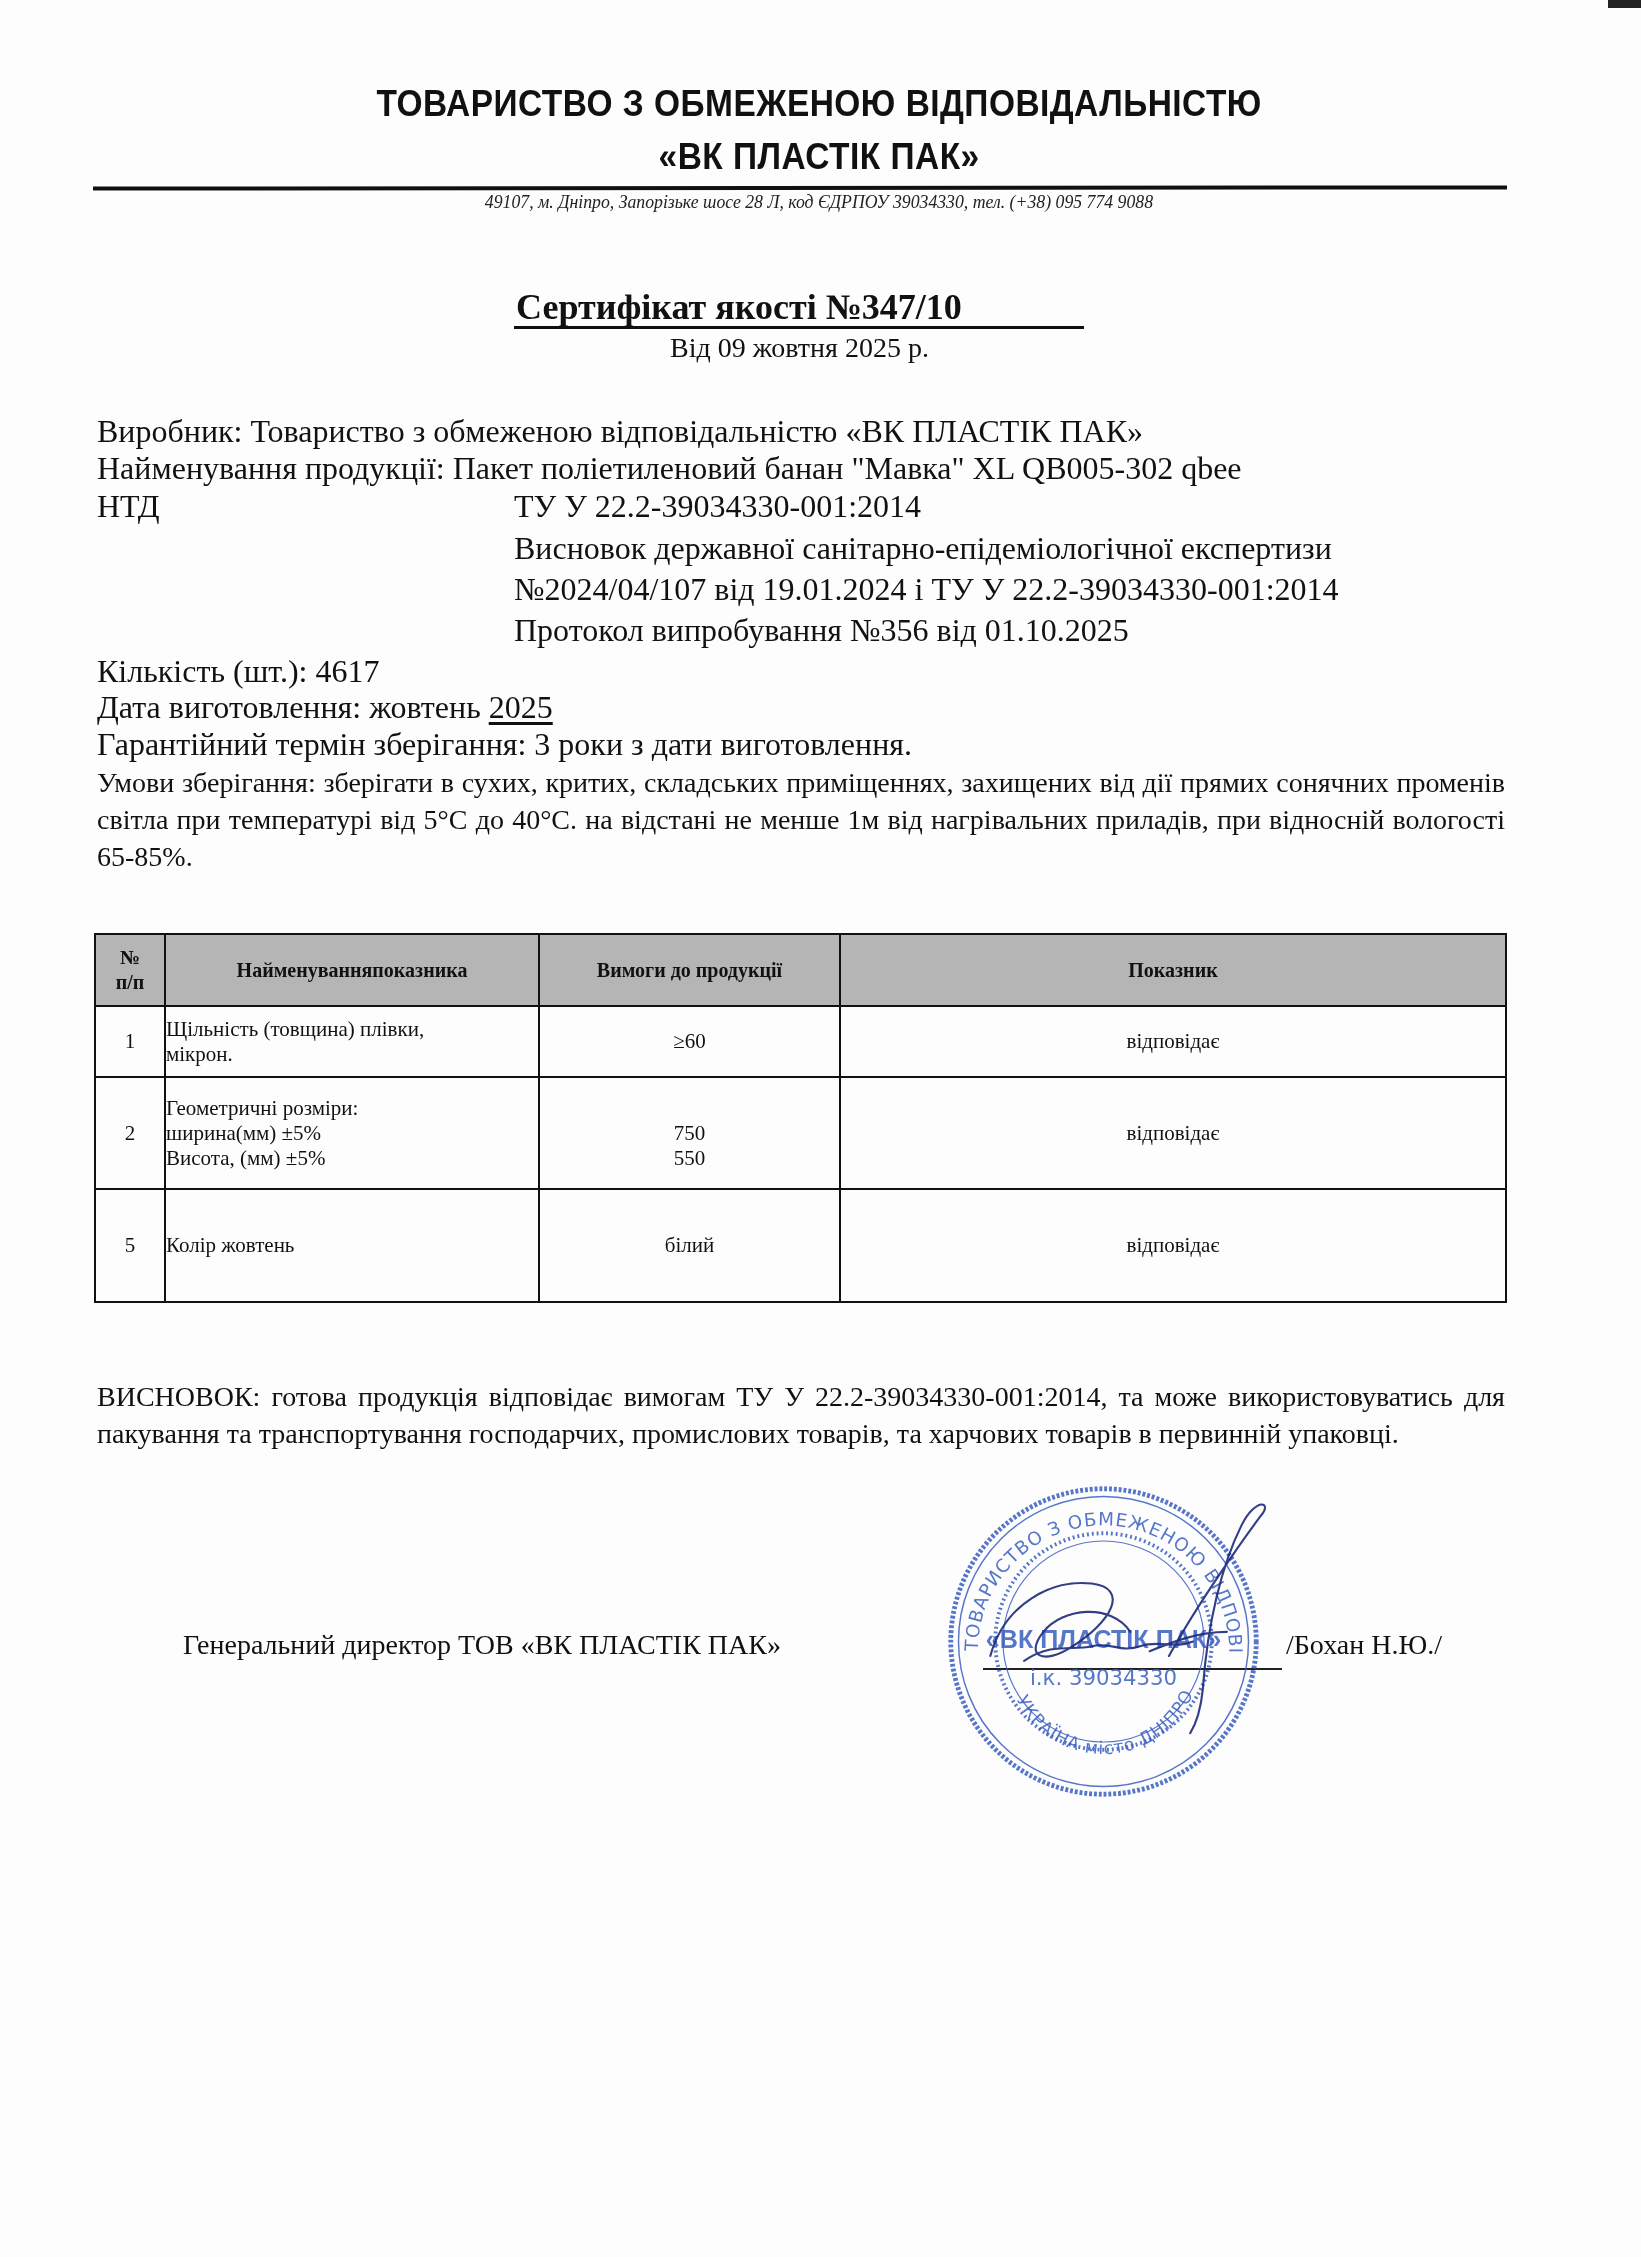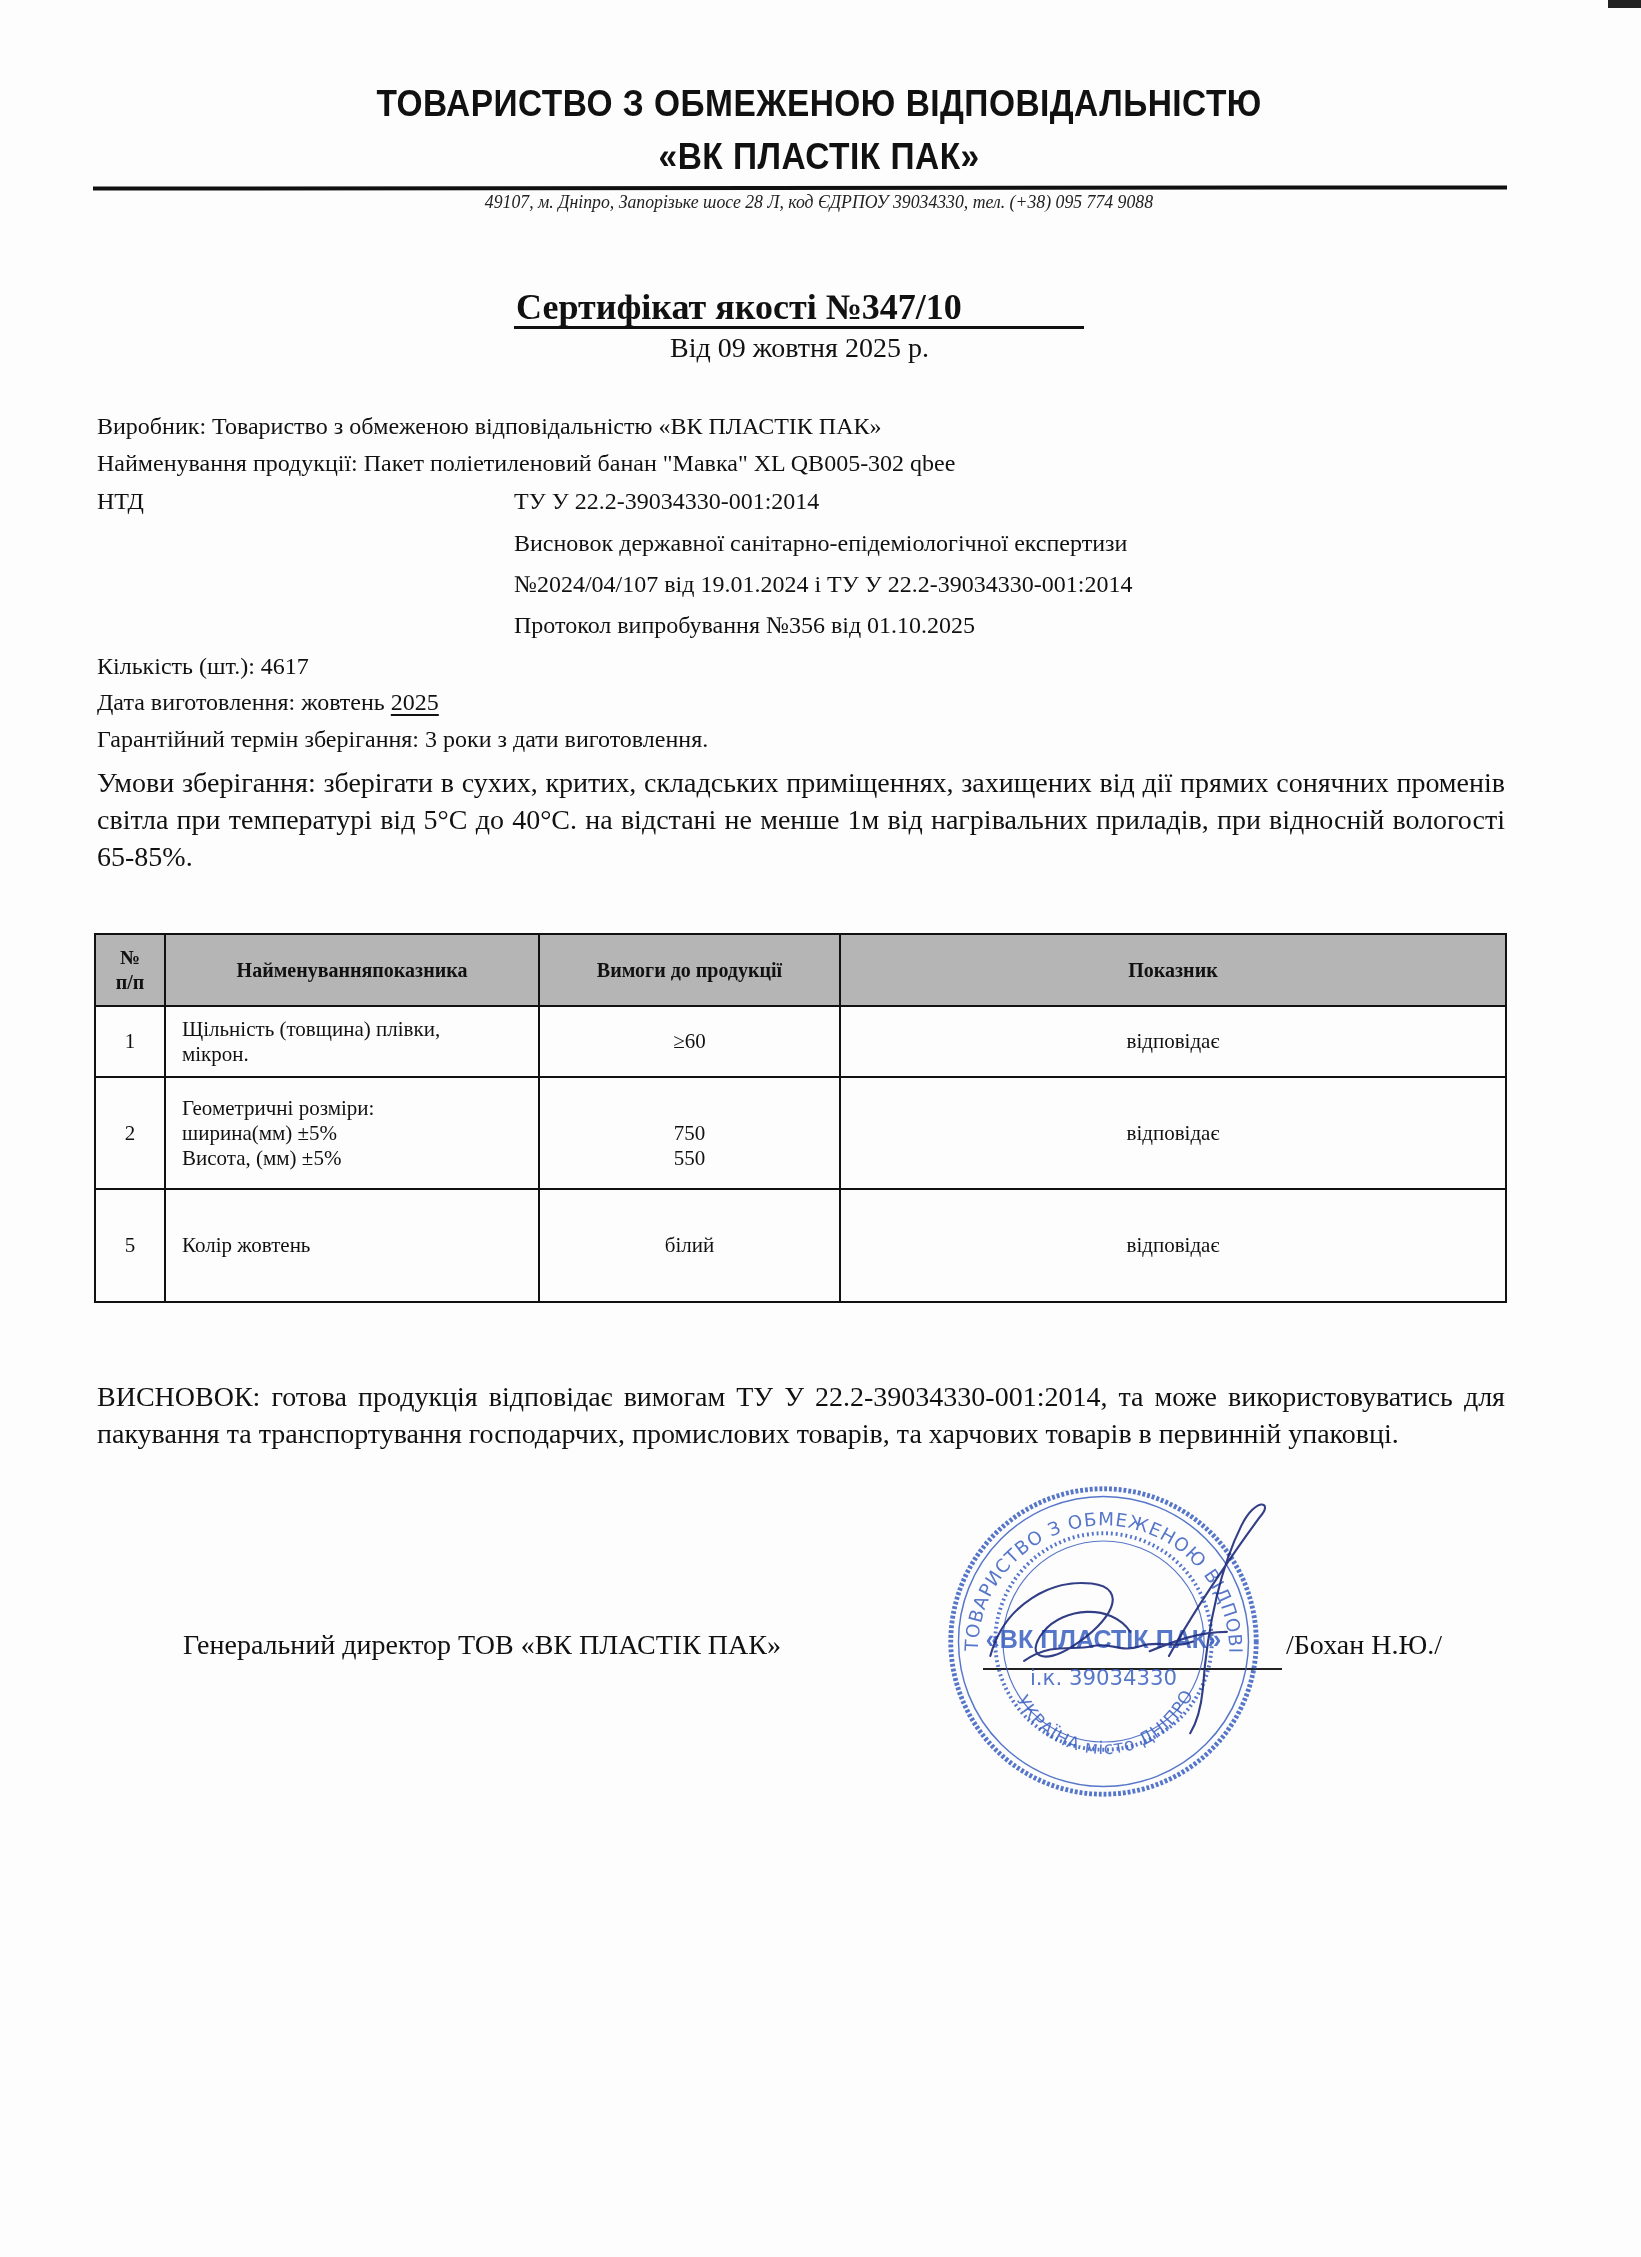--- a/index.html
+++ b/index.html
@@ -22,36 +22,36 @@
     .address {
       left: 0; width: 1641px; text-align: center; top: 191px;
       font-size: 19.3px; font-style: italic; color: #222;
       transform: scaleX(0.92); transform-origin: 801px 0;
     }
     .cert-title {
       left: 516px; top: 286px; font-size: 36px; font-weight: bold;
     }
     .cert-underline { left: 514px; top: 326px; width: 570px; height: 2.9px; background: #111; }
     .cert-date { left: 0; width: 1641px; top: 332px; text-align: center; font-size: 28px; transform: translateX(-21px); }
-    .line { left: 97px; font-size: 24px; white-space: nowrap; }
+    .line { left: 97px; font-size: 32px; white-space: nowrap; }
     .indent { left: 514px; }
     .just {
       left: 97px; width: 1408px; font-size: 28px; line-height: 37px; text-align: justify;
       text-align-last: left;
     }
     .u { text-decoration: underline; text-underline-offset: 3.9px; margin-top: 12px; }
 
     table.q {
       position: absolute; left: 94px; top: 933px; width: 1412px;
       border-collapse: collapse; table-layout: fixed; font-size: 21px;
     }
     table.q td, table.q th { border: 2.4px solid #111; padding: 0; vertical-align: middle; }
     table.q th { background: #b5b5b5; font-weight: bold; height: 70px; font-size: 20px; }
     table.q td.c { text-align: center; }
-    table.q td.l { padding-left: 16px; text-align: left; line-height: 25px; }
+    table.q td.l { padding-left: 0; text-align: left; line-height: 25px; }
     tr.r1 td { height: 69px; }
     tr.r2 td { height: 110px; }
     tr.r3 td { height: 111px; }
     .num-head { line-height: 25px; }
 
     .sig-label { left: 183px; top: 1629px; font-size: 28px; white-space: nowrap; }
     .sig-line { left: 983px; top: 1668px; width: 299px; height: 1.9px; background: #222; }
     .sig-name { left: 1239px; top: 1629px; font-size: 28px; white-space: nowrap; margin-left: 47px; }
     .stamp { left: 944px; top: 1482px; width: 319px; height: 319px; }
     .signature { left: 966px; top: 1487px; width: 319px; height: 309px; }

